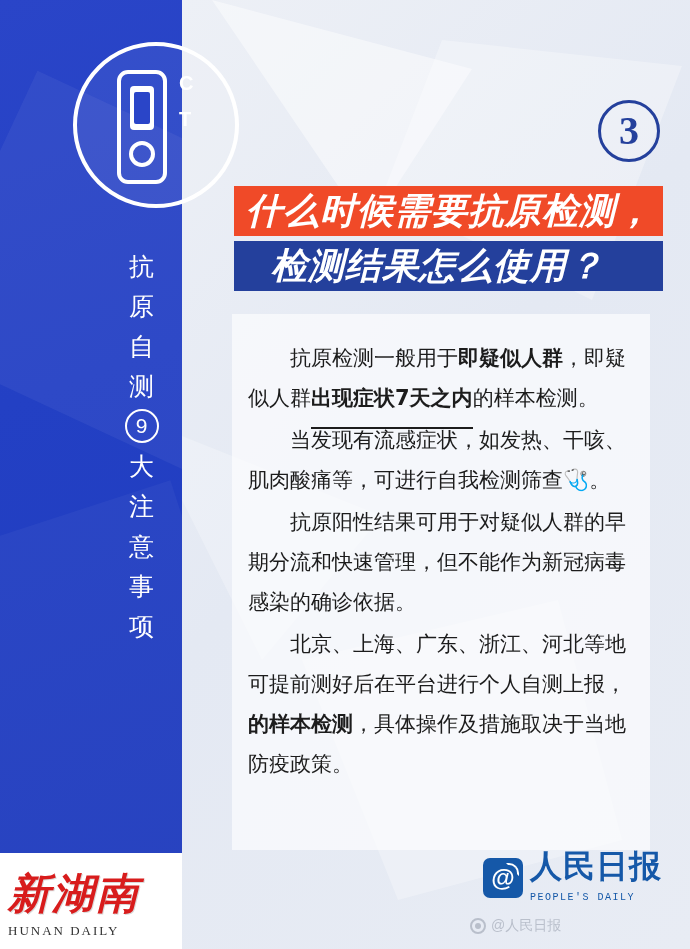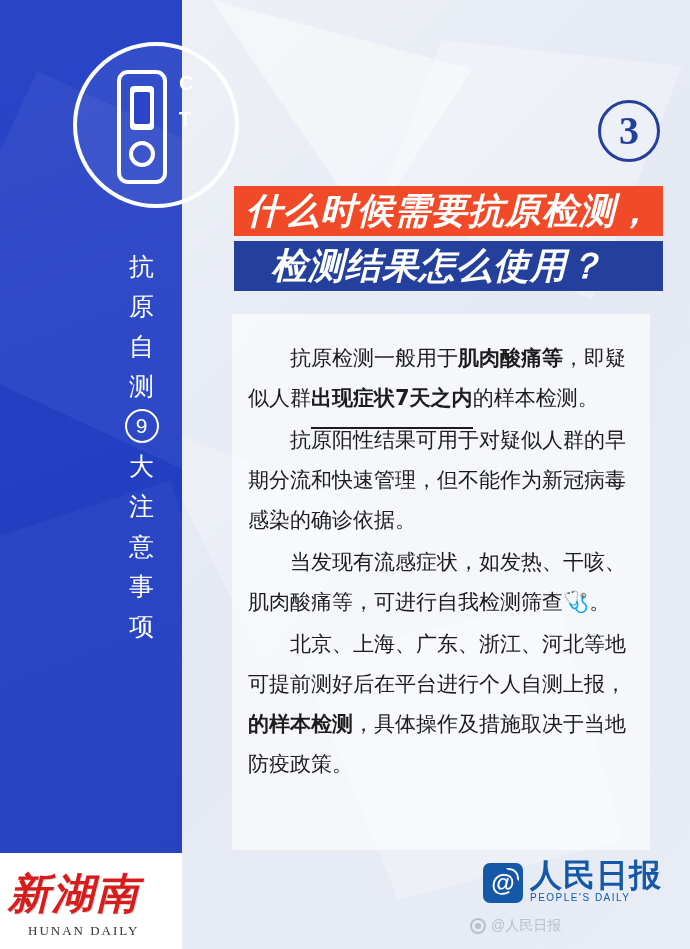--- a/index.html
+++ b/index.html
@@ -83,21 +83,21 @@
     margin-top: 2px;
     font-family: "Liberation Serif", serif;
   }
   .hunan-band-white {
     position: absolute;
     left: 0; bottom: 0;
     width: 182px; height: 96px;
     background: #ffffff;
     z-index: 5;
   }
-  .hunan-logo .hunan-en { color: #333; margin-left: 20px; }
+  .hunan-logo .hunan-en { color: #333; }
 
   
   .content {
     position: absolute;
     left: 182px; top: 0;
     width: 508px; height: 949px;
     background:
       linear-gradient(135deg, #edf0f6 0%, #e4e9f3 45%, #e8ecf4 100%);
     overflow: hidden;
   }
@@ -200,22 +200,22 @@
     font-size: 32px;
     font-weight: bold;
     line-height: 27px;
     letter-spacing: 1px;
     font-family: "DejaVu Sans", sans-serif;
   }
   .pd-text-en {
     color: #1558a8;
     font-size: 10px;
     letter-spacing: 1.5px;
-    margin-top: 3px;
-    font-family: Liberation Sans, sans-serif;
+    margin-top: 12px;
+    font-family: Liberation Mono, monospace;
   }
 
   
   .weibo-wm {
     position: absolute;
     left: 288px; bottom: 14px;
     color: #b9bfcb;
     font-size: 14px;
     display: flex;
     align-items: center;
@@ -280,27 +280,27 @@
 
   <div class="num-badge">3</div>
 
   <div class="headline">
     <span class="hl-bar hl-1">什么时候需要抗原检测，</span>
     <span class="hl-bar hl-2">检测结果怎么使用？</span>
   </div>
 
   <div class="body-panel">
     <p class="para">
-      <span>抗原检测一般用于</span><b>肌肉酸痛等</b><span>，即疑似人群</span><span class="ul">出现症状7天之内</span><span>的样本检测。</span>
+      <span>抗原检测一般用于</span><b>即疑似人群</b><span>，即疑似人群</span><span class="ul">出现症状7天之内</span><span>的样本检测。</span>
+    </p>
+    <p class="para">
+      <span>当发现有流感症状，如发热、干咳、肌肉酸痛等，可进行自我检测筛查🩺。</span>
     </p>
     <p class="para">
       <span>抗原阳性结果可用于对疑似人群的早期分流和快速管理，但不能作为新冠病毒感染的确诊依据。</span>
-    </p>
-    <p class="para">
-      <span>当发现有流感症状，如发热、干咳、肌肉酸痛等，可进行自我检测筛查🩺。</span>
     </p>
     <p class="para">
       <span>北京、上海、广东、浙江、河北等地可提前测好后在平台进行个人自测上报，</span><b>的样本检测</b><span>，具体操作及措施取决于当地防疫政策。</span>
     </p>
   </div>
 
   <div class="weibo-wm">
     <span class="weibo-eye"></span>
     <span>@人民日报</span>
   </div>

